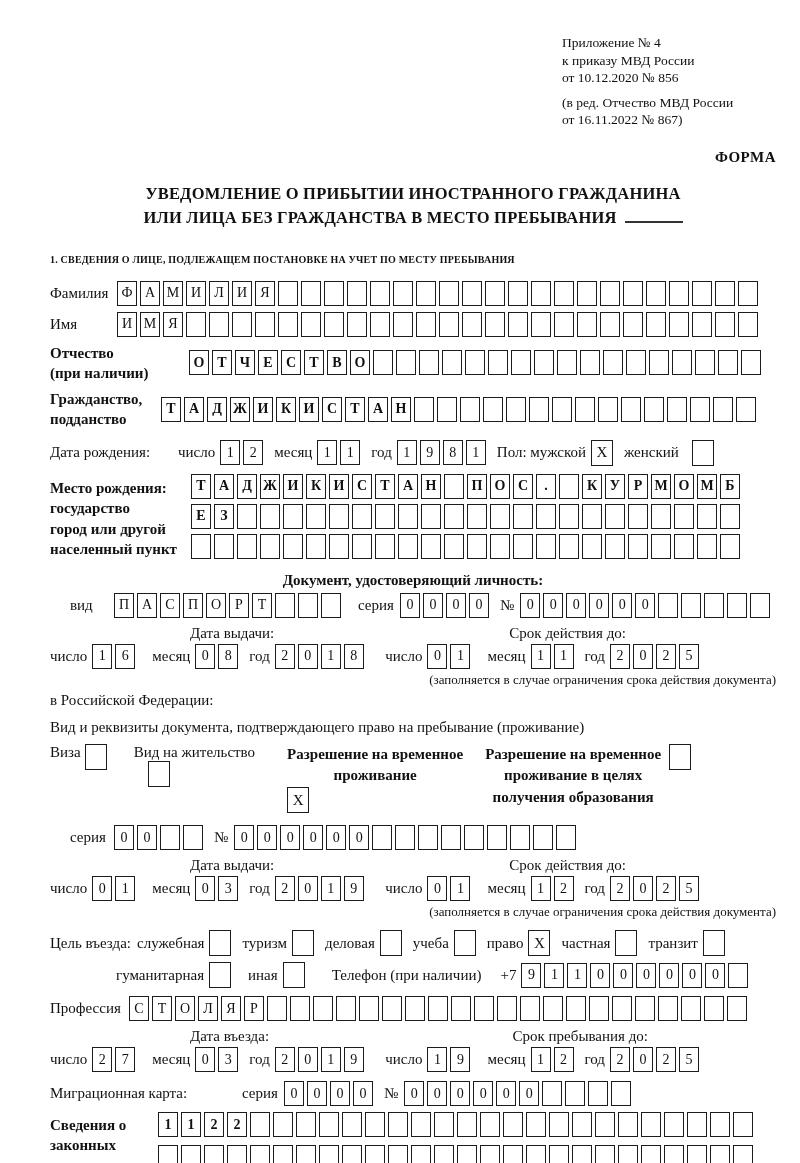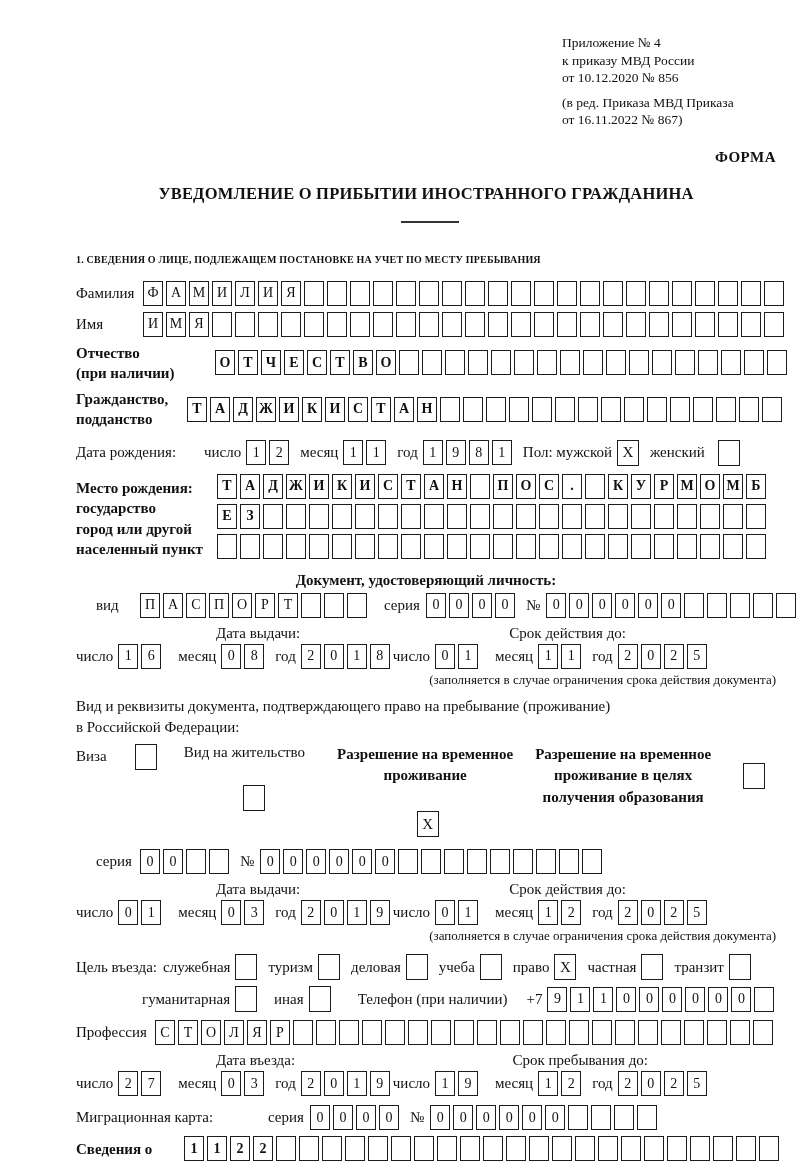--- a/index.html
+++ b/index.html
@@ -1,18 +1,18 @@
 <!DOCTYPE html>
 <html><head>
 <meta charset="utf-8">
 <style>
   * { margin:0; padding:0; box-sizing:border-box; }
   html,body { width:800px; height:1163px; background:#ffffff; color:#111;
     font-family:"Liberation Serif", serif; overflow:hidden; }
-  .page { width:800px; height:1163px; padding:34px 24px 0 76px; }
+  .page { width:800px; height:1163px; padding:34px 24px 0 50px; }
 
   .hdr { width:214px; margin-left:auto; font-size:13.5px; line-height:1.3; }
   .hgap { height:7px; }
   .forma { text-align:right; font-weight:bold; font-size:15px; margin-top:20px; letter-spacing:.5px; }
 
   .title { text-align:center; font-weight:bold; font-size:16.5px; line-height:1.45; margin-top:16px; letter-spacing:.2px; }
   .blank { display:inline-block; width:58px; border-bottom:2px solid #333; height:14px; margin-left:8px; }
 
   .sec { font-weight:bold; font-size:10px; margin-top:24px; letter-spacing:.2px; white-space:nowrap; }
 
@@ -37,46 +37,46 @@
   .dh { display:flex; font-size:15px; margin-top:7px; }
   .dh .h1 { margin-left:140px; }
   .dh .h2 { margin-left:auto; margin-right:150px; }
   .dh .h2w { margin-left:auto; margin-right:128px; }
   .dr { display:flex; align-items:center; margin-top:2px; white-space:nowrap; }
   .rgrp { display:flex; align-items:center; margin-left:auto; margin-right:74px; }
   .note { font-size:13px; text-align:right; margin-top:3px; }
 
   .intro { font-size:15px; margin-top:10px; }
   .optrow { display:flex; align-items:flex-start; margin-top:8px; white-space:nowrap; }
-  .opt { display:flex; align-items:center;gap:24px; }
+  .opt { display:flex; align-items:flex-start; }
   .optlbl { font-size:15px; margin-right:8px; }
   .optlbl.multi { text-align:center; line-height:1.45;font-weight:bold; }
 
   .inlineopt { display:flex; align-items:center; }
   .inlineopt .optlbl { margin-right:5px; }
 </style>
 </head>
 <body>
 
 <div class="page">
 
   <div class="hdr">
     <div>Приложение № 4</div>
     <div>к приказу МВД России</div>
     <div>от 10.12.2020 № 856</div>
     <div class="hgap"></div>
-    <div>(в ред. Приказа МВД Приказа</div>
+    <div>(в ред. Отчество МВД России</div>
     <div>от 16.11.2022 № 867)</div>
   </div>
 
   <div class="forma">ФОРМА</div>
 
   <div class="title">
     <div>УВЕДОМЛЕНИЕ О ПРИБЫТИИ ИНОСТРАННОГО ГРАЖДАНИНА</div>
-    <div><span class="blank"></span></div>
+    <div><span>ИЛИ ЛИЦА БЕЗ ГРАЖДАНСТВА В МЕСТО ПРЕБЫВАНИЯ</span><span class="blank"></span></div>
   </div>
 
   <div class="sec">1. СВЕДЕНИЯ О ЛИЦЕ, ПОДЛЕЖАЩЕМ ПОСТАНОВКЕ НА УЧЕТ ПО МЕСТУ ПРЕБЫВАНИЯ</div>
 
   <div class="row" style="margin-top:16px">
     <span class="lbl w67">Фамилия</span>
     <span class="cellrow">
         <span class="cell">Ф</span>
         <span class="cell">А</span>
         <span class="cell">М</span>
@@ -405,22 +405,22 @@
       <span class="cellrow">
           <span class="cell">2</span>
           <span class="cell">0</span>
           <span class="cell">2</span>
           <span class="cell">5</span>
         </span>
     </span>
   </div>
   <div class="note">(заполняется в случае ограничения срока действия документа)</div>
 
+  <div class="intro" style="margin-top:4px">в Российской Федерации:</div>
   <div class="intro">Вид и реквизиты документа, подтверждающего право на пребывание (проживание)</div>
-  <div class="intro" style="margin-top:4px">в Российской Федерации:</div>
 
   <div class="optrow">
     <div class="opt">
       <span class="optlbl" style="margin-right:4px">Виза</span>
       <span class="cellrow checkbox">
           <span class="cell"></span>
         </span>
     </div>
     <div class="opt ml24">
       <span class="optlbl">Вид на жительство</span>

